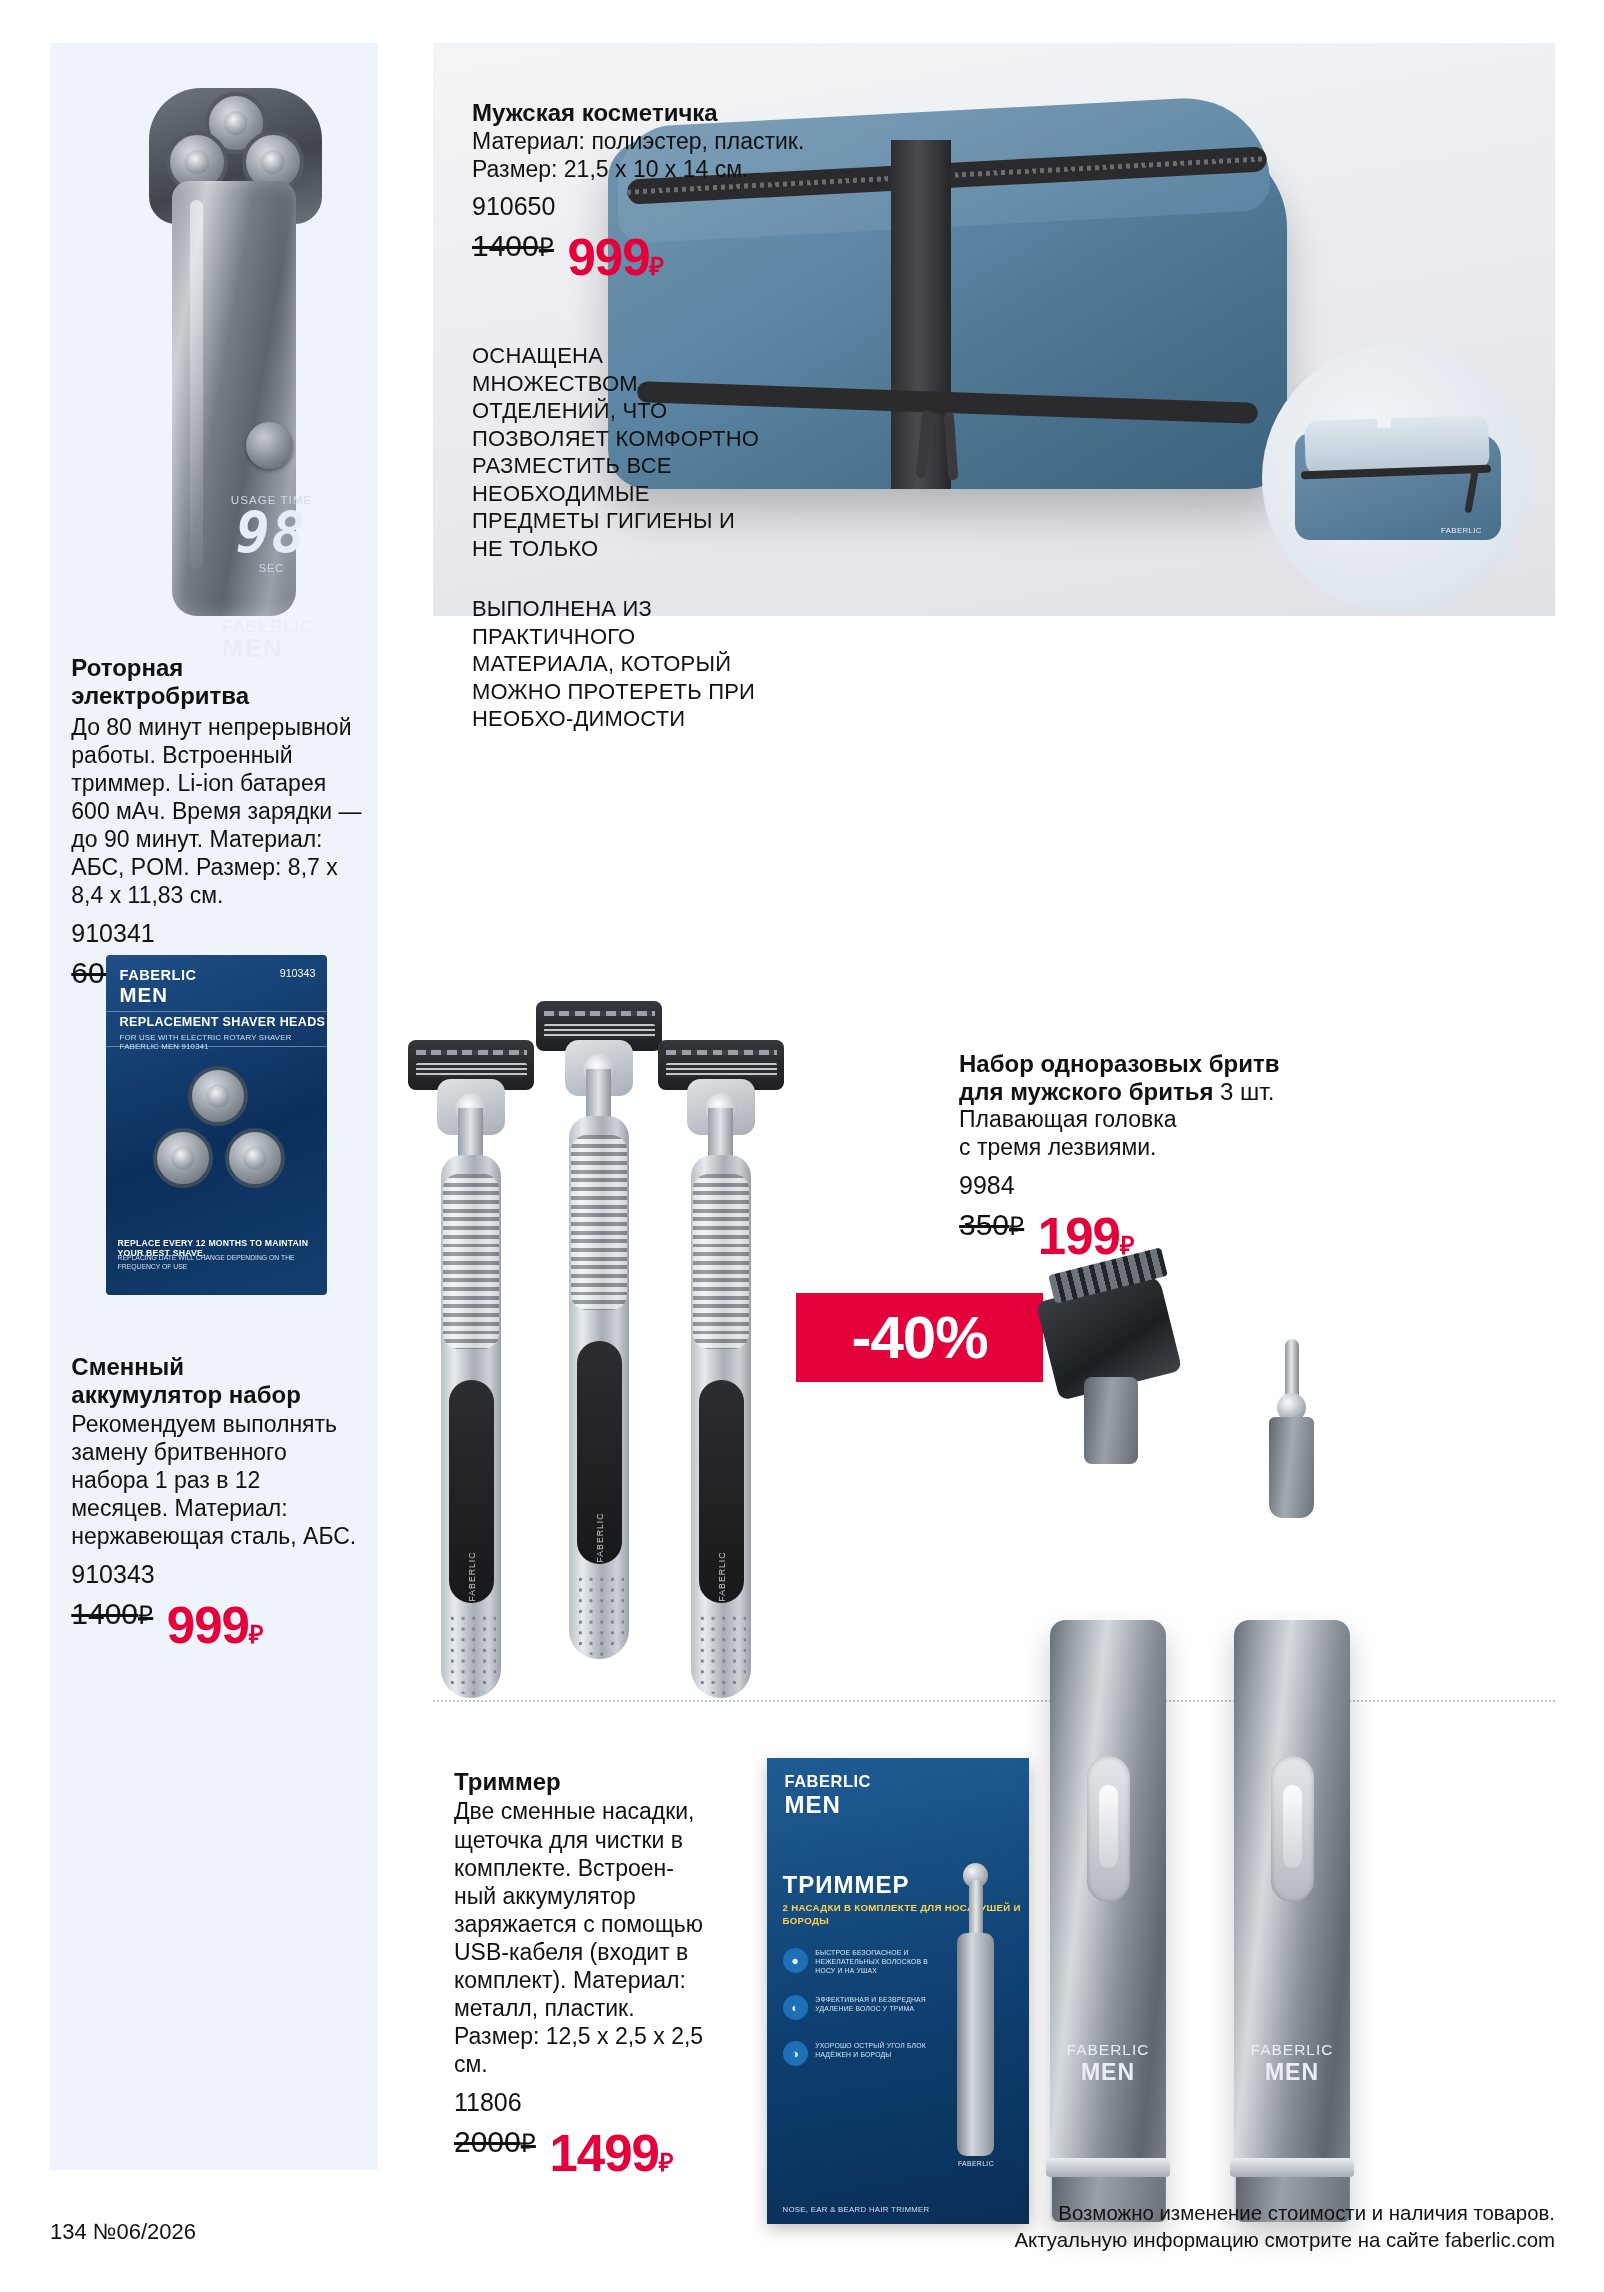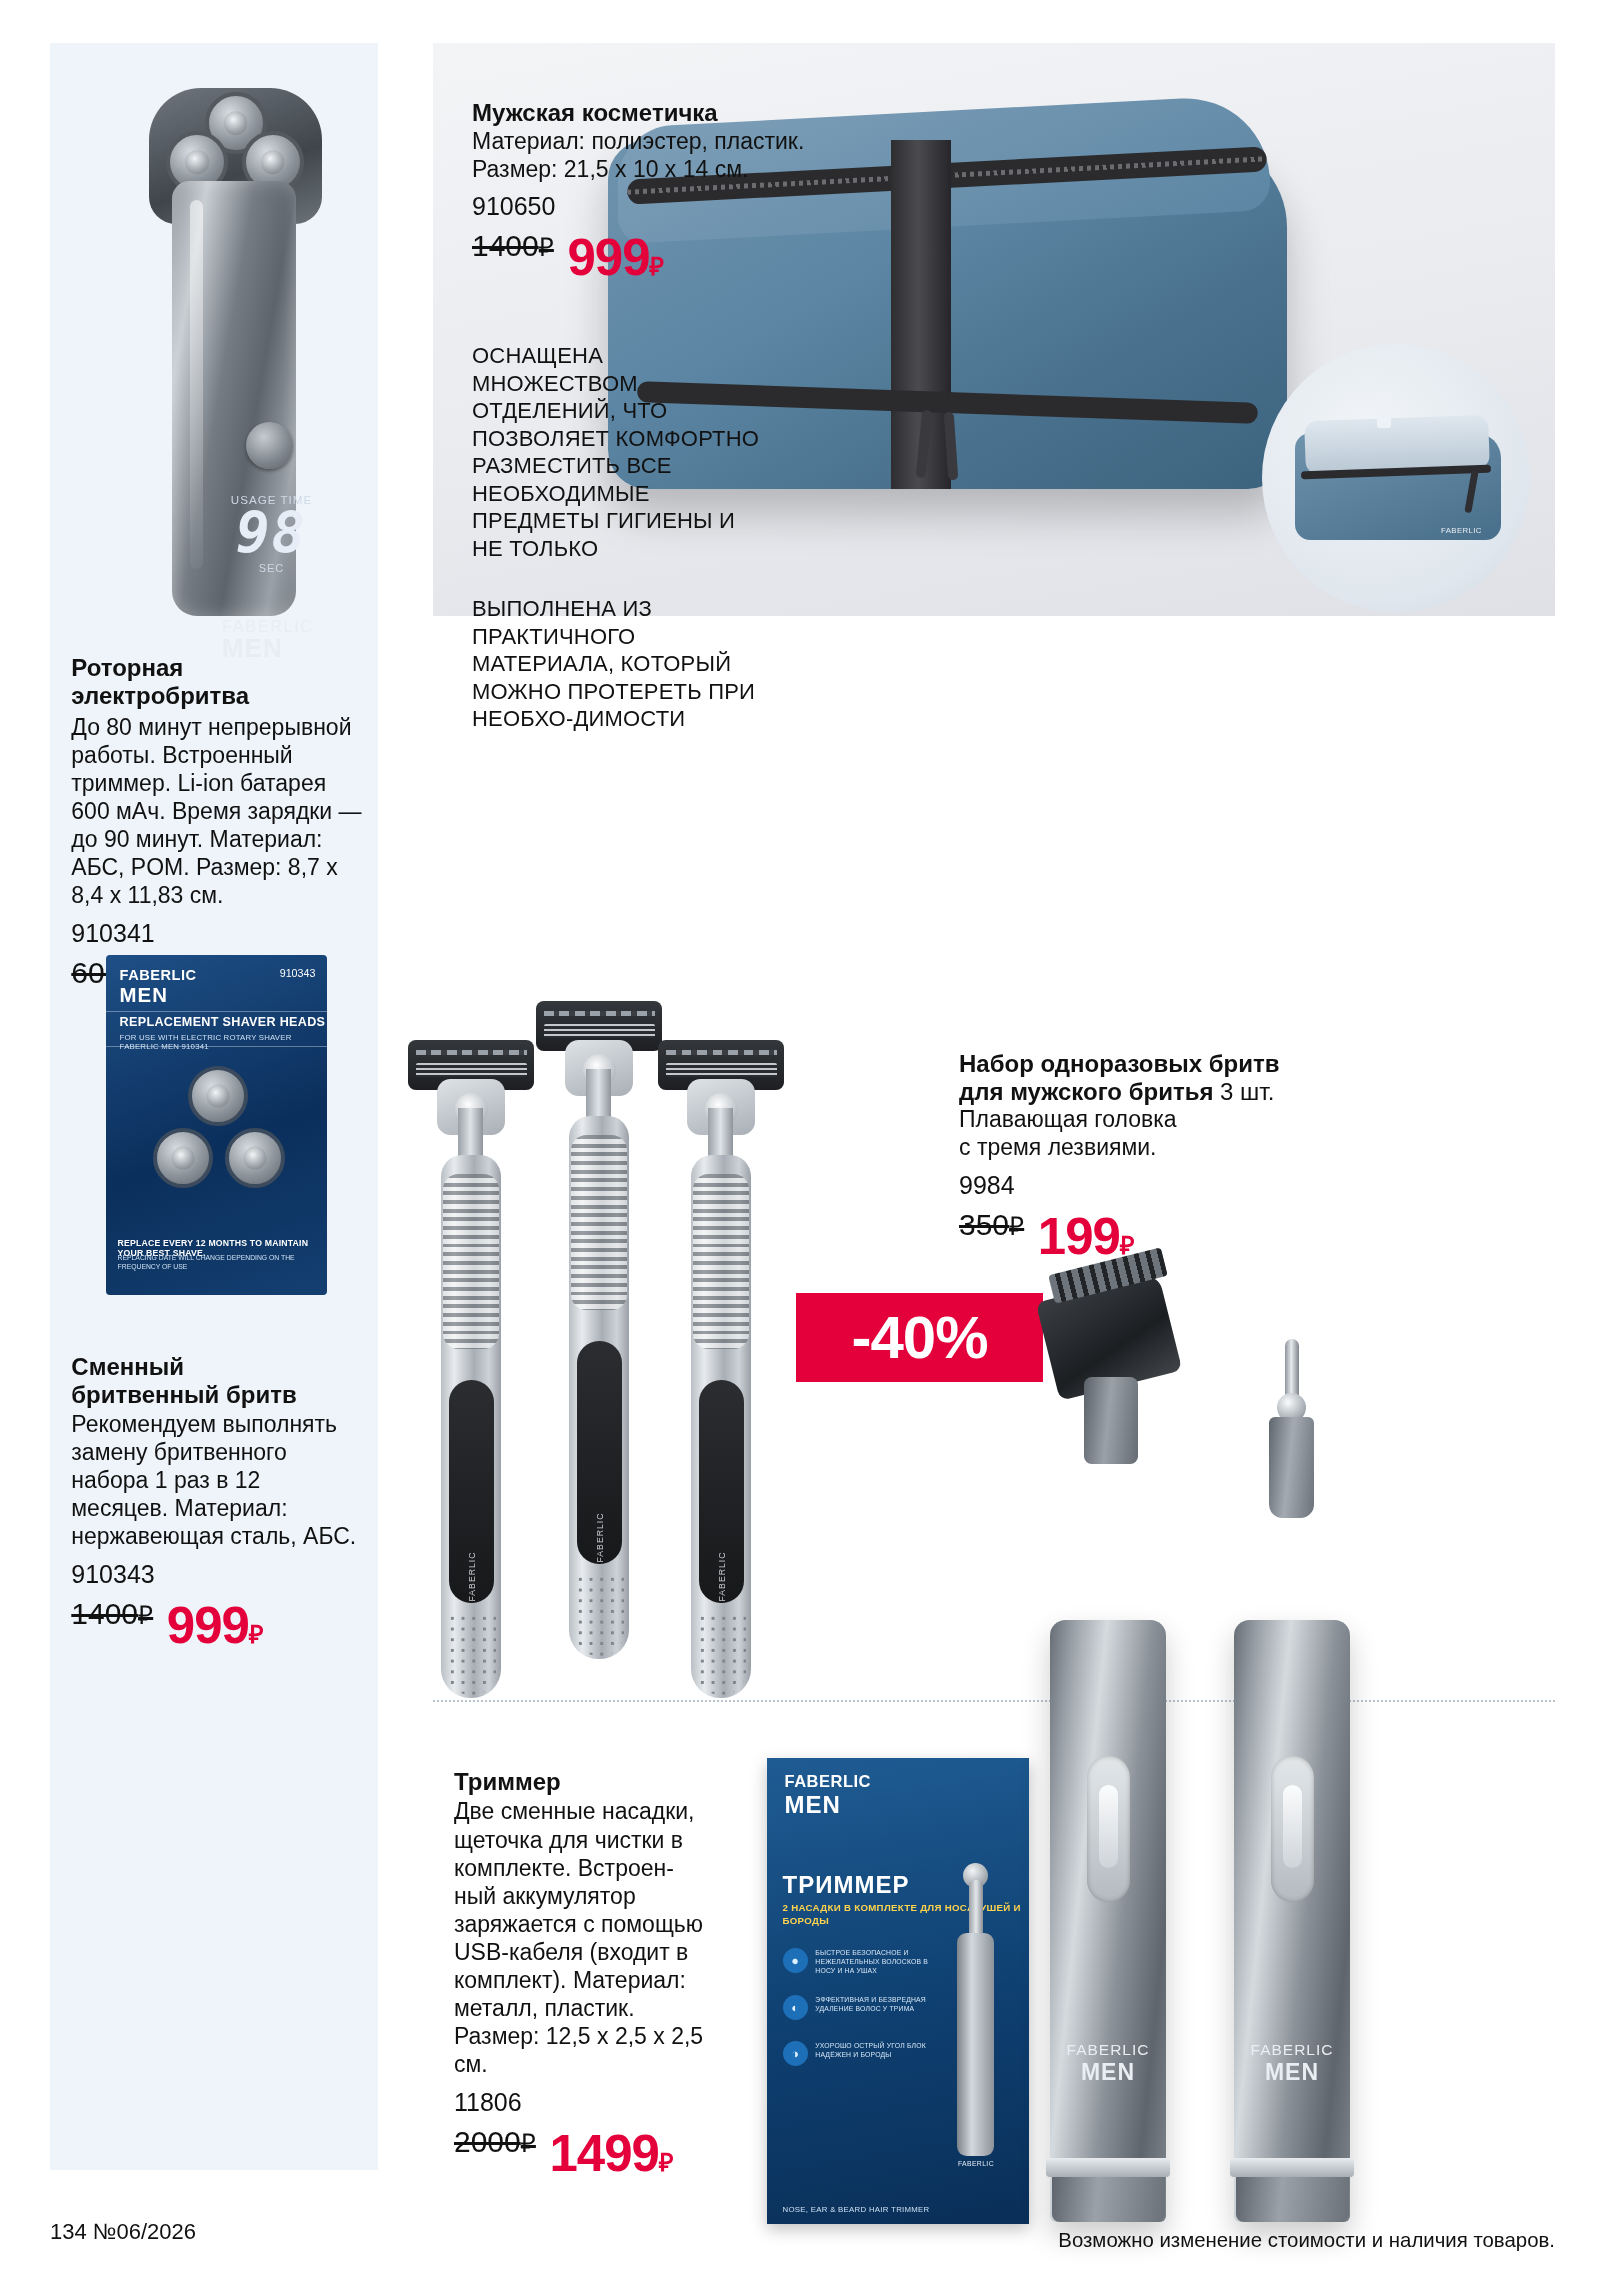--- a/index.html
+++ b/index.html
@@ -568,21 +568,21 @@
       <div class="rotor ph1"></div>
       <div class="rotor ph2"></div>
       <div class="rotor ph3"></div>
     </div>
     <div class="pack-foot1">REPLACE EVERY 12 MONTHS TO MAINTAIN YOUR BEST SHAVE.</div>
     <div class="pack-foot2">REPLACING DATE WILL CHANGE DEPENDING ON THE FREQUENCY OF USE</div>
   </div>
 
   <div class="left-text-2">
     <div class="h-title">Сменный</div>
-    <div class="h-title">бритвенный бритв</div>
+    <div class="h-title">аккумулятор набор</div>
     <div class="body-txt" style="margin-top:1.9px">Рекомендуем выполнять замену бритвенного набора 1 раз в 12 месяцев. Материал: нержавеющая сталь, АБС.</div>
     <div class="code">910343</div>
     <div class="price-row">
       <span class="old-price"><span>1400</span><span class="cur-old">₽</span></span>
       <span class="new-price"><span>999</span><span class="cur-sm">₽</span></span>
     </div>
   </div>
 </div>
 
 <div class="bag-photo">
@@ -746,14 +746,15 @@
   <div class="tp-ring"></div>
   <div class="tp-base"></div>
 </div>
 
 <div class="footer-left">
   <span>134</span>
   <span>№06/2026</span>
 </div>
 <div class="footer-right">
   <div>Возможно изменение стоимости и наличия товаров.</div>
+  <div>Актуальную информацию смотрите на сайте faberlic.com</div>
 </div>
 
 
 </body></html>

